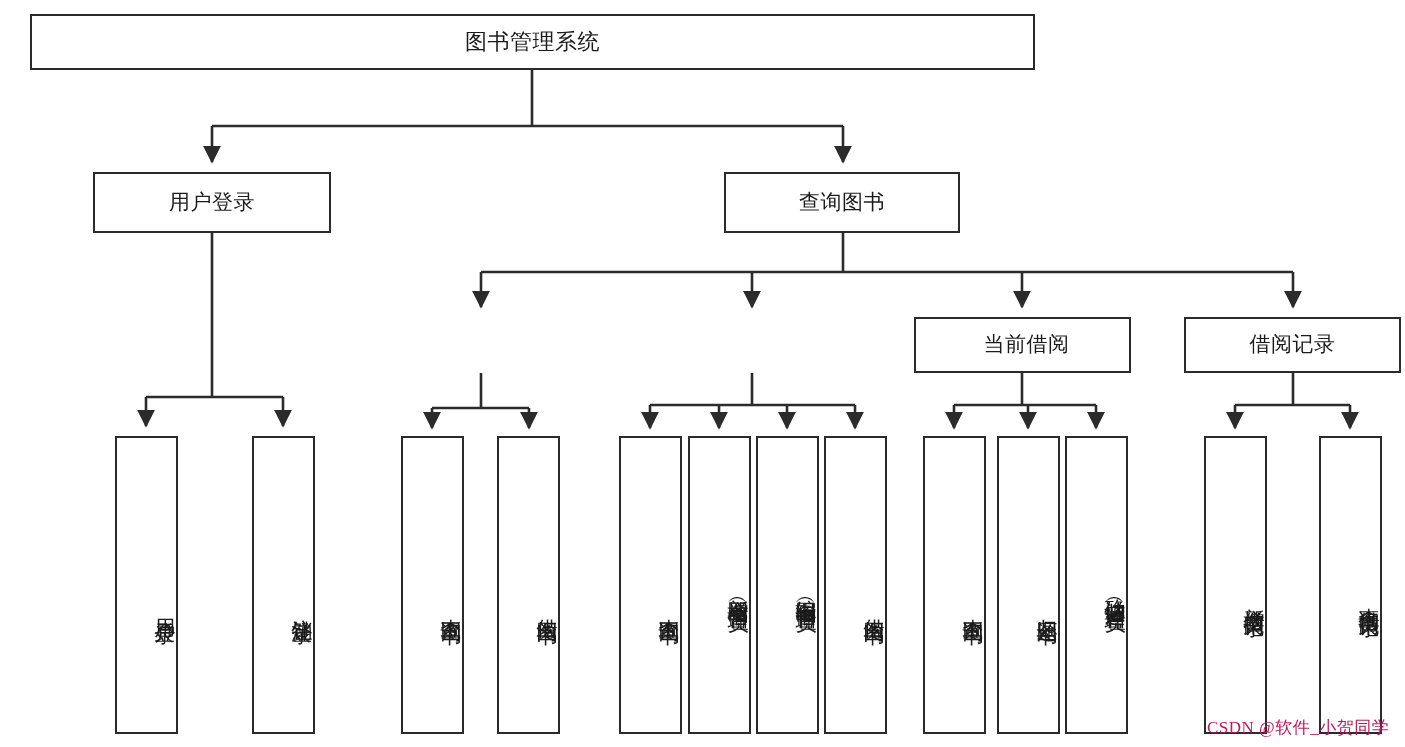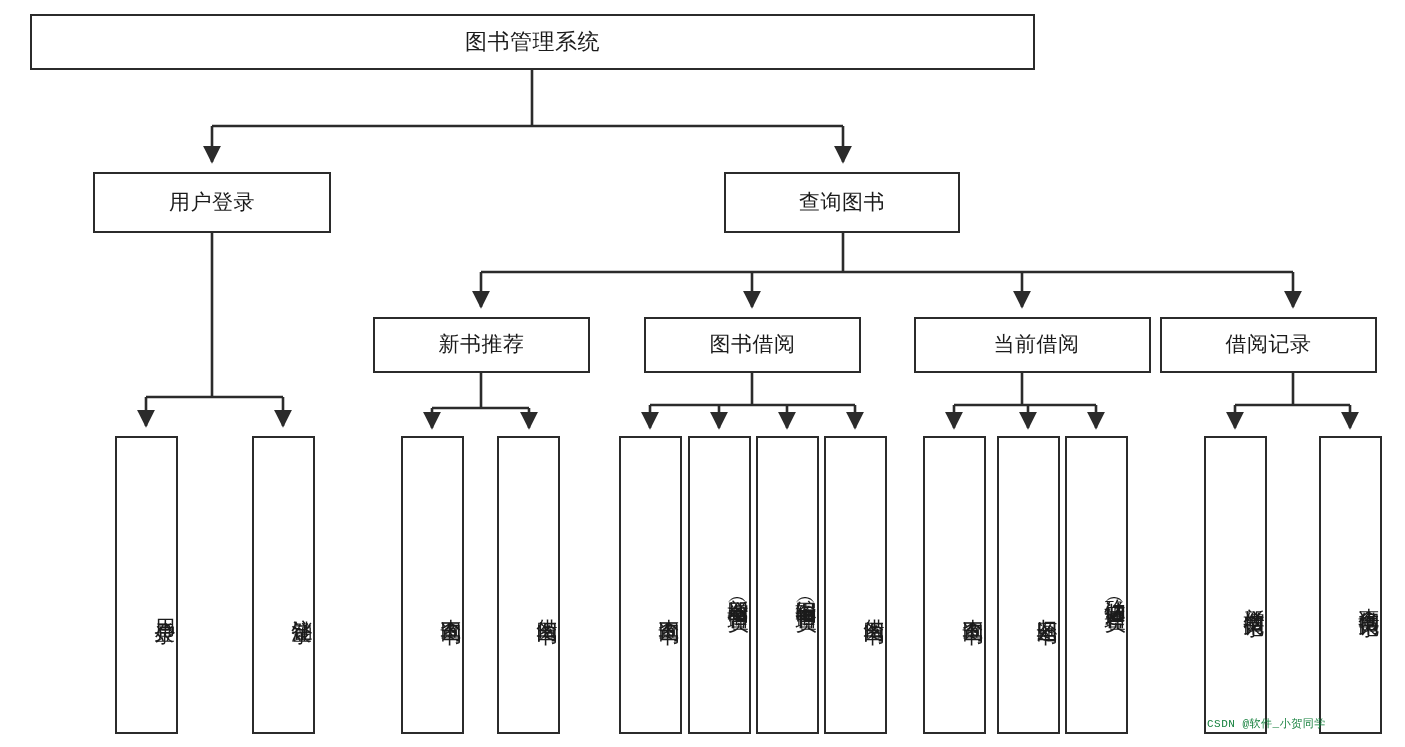--- a/index.html
+++ b/index.html
@@ -56,25 +56,25 @@
     align-items: flex-start;
     justify-content: center;
   }
   .node.v .vtext {
     writing-mode: vertical-rl;
     text-orientation: upright;
     white-space: nowrap;
   }
   .watermark {
     position: absolute;
-    font-size: 11px;
-    color: #15803d;
+    font-size: 17px;
+    color: #be185d;
     letter-spacing: 0.5px;
     white-space: nowrap;
-    font-family: Liberation Mono, monospace;
+    font-family: Liberation Serif, serif;
   }
 </style>
 </head>
 <body>
 
 <div id="canvas">
 
   <svg id="edges" viewBox="0 0 1405 747" xmlns="http://www.w3.org/2000/svg">
     <defs>
       <marker id="arw" viewBox="0 0 10 10" refX="9" refY="5" markerWidth="7" markerHeight="7" orient="auto-start-reverse">
@@ -129,30 +129,24 @@
     <span>图书管理系统</span>
   </div>
 
   <div class="node h" style="left:81px; top:172px; width:238px; height:61px;">
     <span>用户登录</span>
   </div>
   <div class="node h" style="left:712px; top:172px; width:236px; height:61px;">
     <span>查询图书</span>
   </div>
 
-  <div class="node h" style="left:361px; top:317px; width:217px; height:56px;">
-    <span>新书推荐</span>
-  </div>
-  <div class="node h" style="left:632px; top:317px; width:217px; height:56px;">
-    <span>图书借阅</span>
-  </div>
-  <div class="node h" style="left:902px; top:317px; width:237px; height:56px;padding-left:8px;">
+  <div class="node h" style="left:902px; top:317px; width:217px; height:56px;padding-left:8px;">
     <span>当前借阅</span>
   </div>
-  <div class="node h" style="left:1148px; top:317px; width:217px; height:56px;">
+  <div class="node h" style="left:1172px; top:317px; width:217px; height:56px;">
     <span>借阅记录</span>
   </div>
 
   <div class="node v" style="left:103px; top:436px; width:63px; height:298px;">
     <span class="vtext">用户登录</span>
   </div>
   <div class="node v" style="left:240px; top:436px; width:63px; height:298px;">
     <span class="vtext">注销登录</span>
   </div>
 

